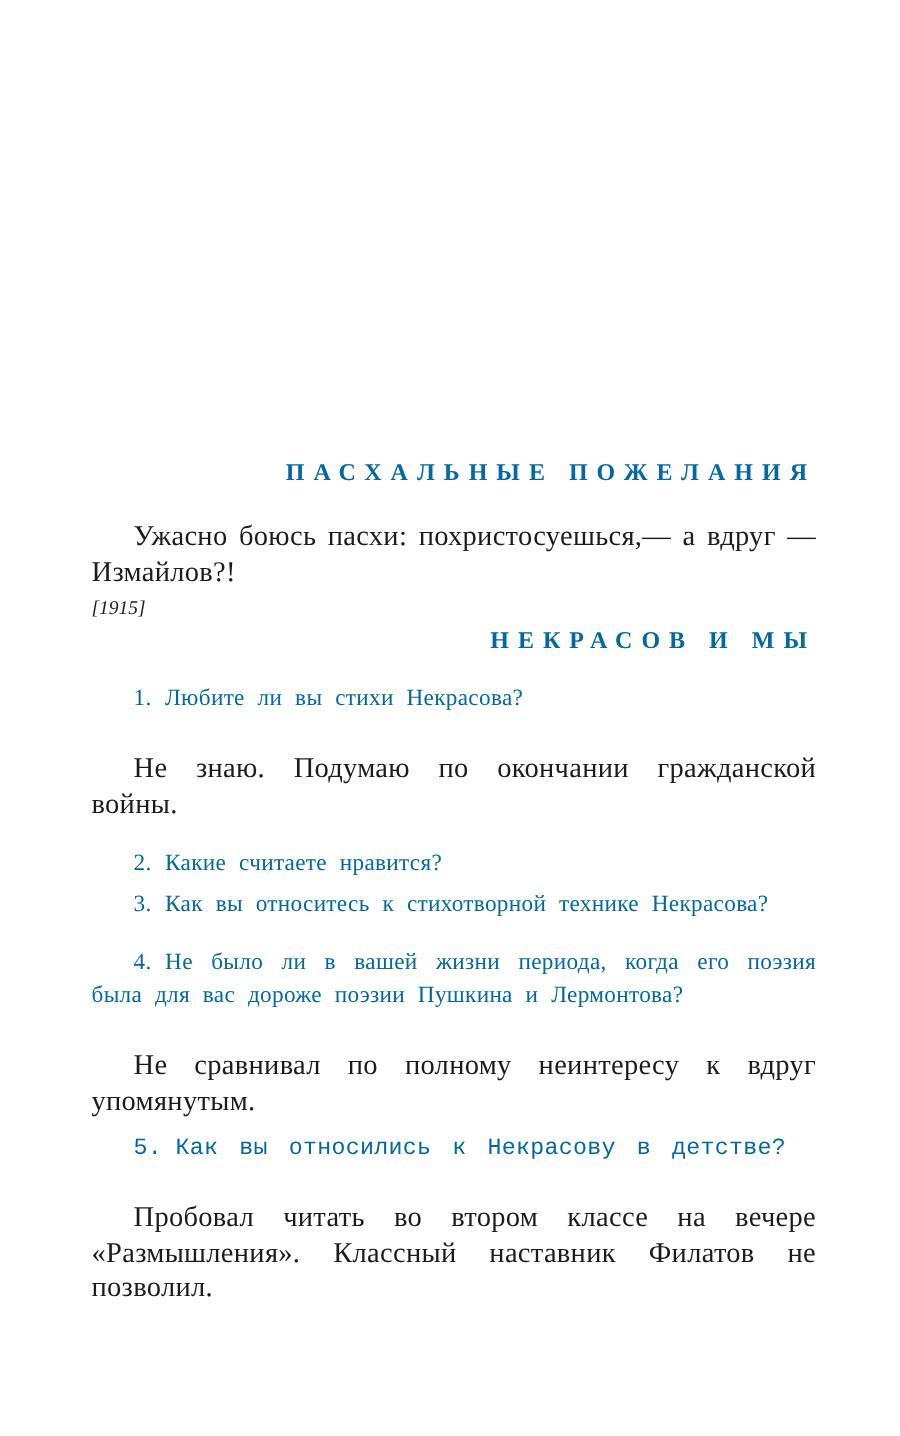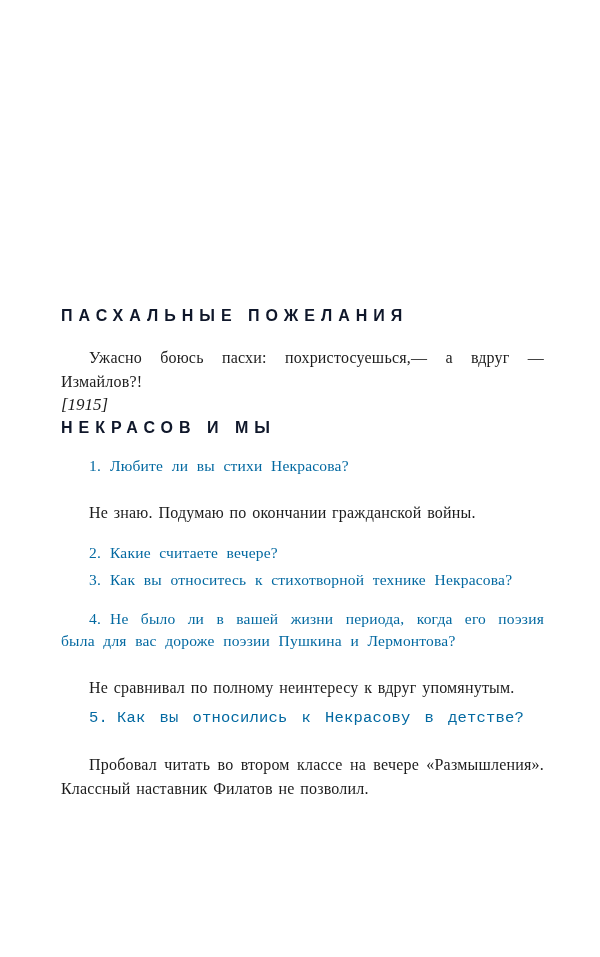--- a/index.html
+++ b/index.html
@@ -19,47 +19,47 @@
     width: 600px;
     height: 957px;
     background: #ffffff;
     box-sizing: border-box;
     padding: 306px 56px 0 61px;
   }
   .text-block {
     width: 483px;
   }
   .section-heading {
-    font-family: Liberation Sans, sans-serif;
+    font-family: Liberation Serif, serif;
     font-weight: bold;
     font-size: 16px;
     letter-spacing: 6px;
-    text-align: left;
-    color: #0f172a;
+    text-align: right;
+    color: #0369a1;
     line-height: 20px;
     margin: 0;
   }
   .heading-2 {
     margin-top: 4px;
   }
   .body-para {
-    font-size: 16px;
+    font-size: 19px;
     line-height: 23.5px;
     text-align: justify;
     text-indent: 28px;
     margin: 0;
     letter-spacing: 0.2px;
     word-spacing: 1.5px;
   }
   .opening-para {
     margin-top: 20px;
   }
   .date-note {
     font-style: italic;
-    font-size: 17px;
+    font-size: 13px;
     line-height: 19px;
     margin: 2px 0 0 0;
     text-indent: 0;
   }
   .question {
     font-size: 15.5px;
     line-height: 22px;
     text-align: justify;
     text-indent: 28px;
     word-spacing: 4.5px;
@@ -91,21 +91,21 @@
     <p class="date-note">[1915]</p>
 
     <h1 class="section-heading heading-2">НЕКРАСОВ И МЫ</h1>
 
     <div class="qa-item">
       <p class="question"><span class="q-num">1.</span><span>Любите ли вы стихи Некрасова?</span></p>
       <p class="body-para answer">Не знаю. Подумаю по окончании гражданской войны.</p>
     </div>
 
     <div class="qa-item">
-      <p class="question"><span class="q-num">2.</span><span>Какие считаете вечере?</span></p>
+      <p class="question"><span class="q-num">2.</span><span>Какие считаете нравится?</span></p>
     </div>
 
     <div class="qa-item">
       <p class="question"><span class="q-num">3.</span><span>Как вы относитесь к стихотворной технике Некрасова?</span></p>
     </div>
 
     <div class="qa-item">
       <p class="question"><span class="q-num">4.</span><span>Не было ли в вашей жизни периода, когда его поэзия была для вас дороже поэзии Пушкина и Лермонтова?</span></p>
       <p class="body-para answer">Не сравнивал по полному неинтересу к вдруг упомянутым.</p>
     </div>

